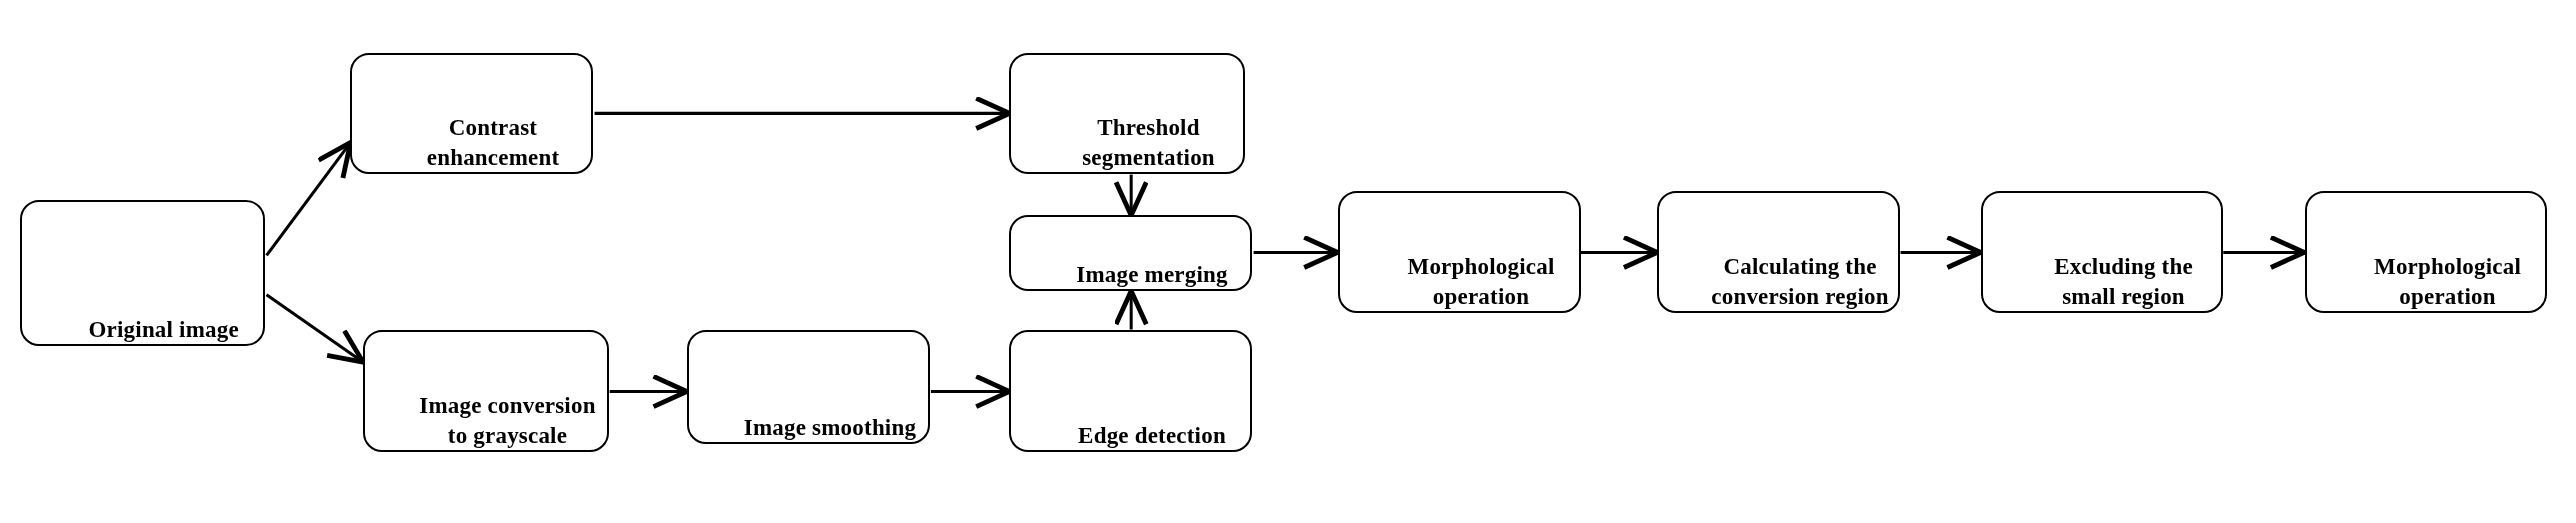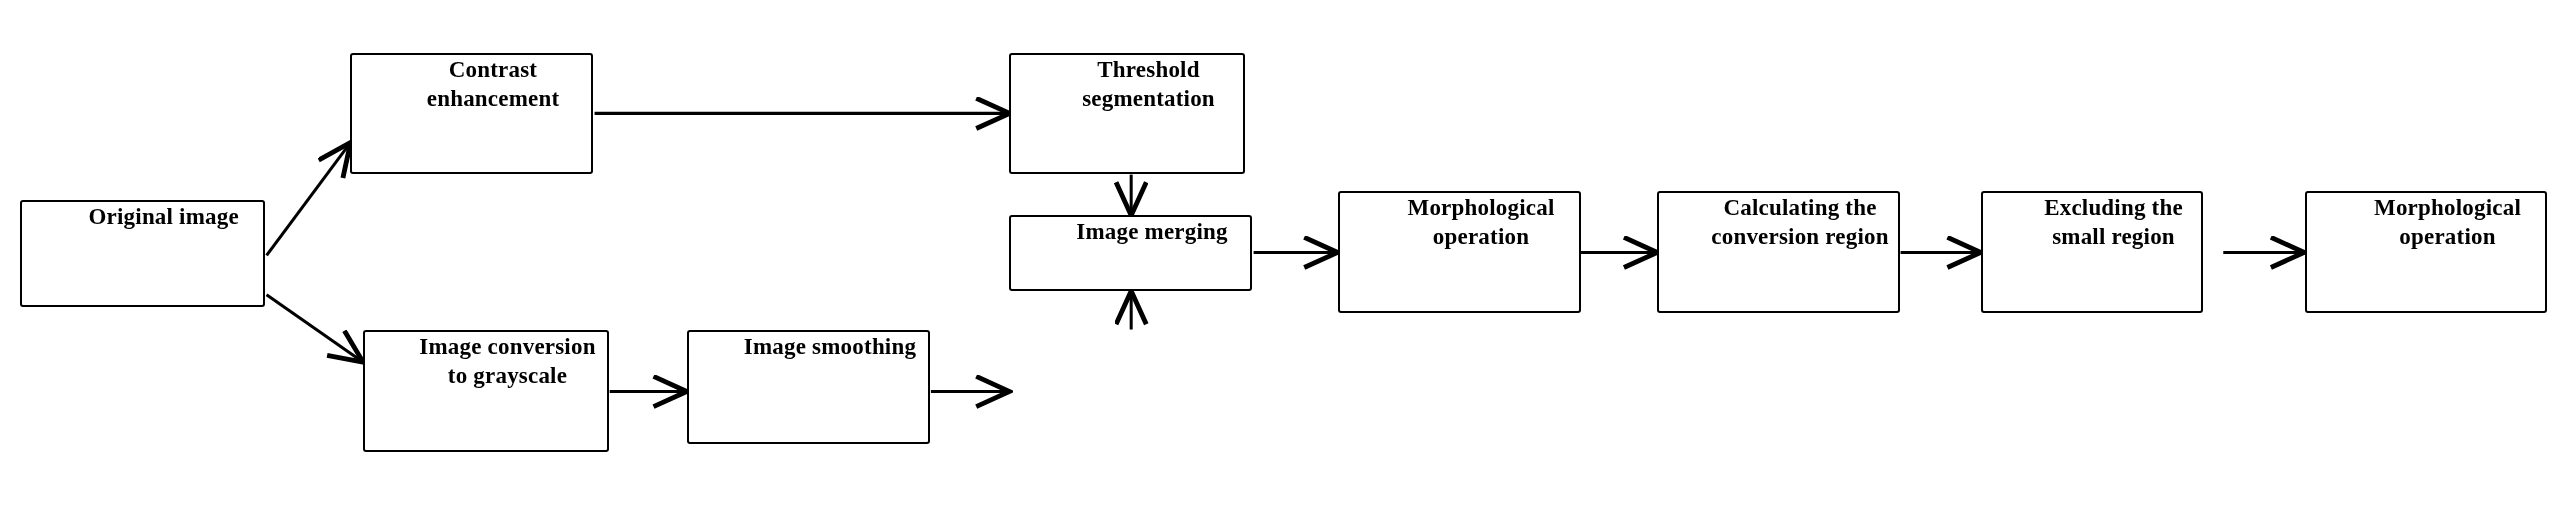--- a/index.html
+++ b/index.html
@@ -23,24 +23,24 @@
     left: 0;
     top: 0;
     width: 2576px;
     height: 523px;
     pointer-events: none;
   }
   .node {
     position: absolute;
     box-sizing: border-box;
     border: 2.3px solid #000000;
-    border-radius: 3px;
+    border-radius: 19px;
     background: #ffffff;
     display: flex;
-    align-items: flex-start;
+    align-items: flex-end;
     justify-content: center;
     text-align: center;
     z-index: 2;
     padding-left: 43px;
   }
   .node-label {
     font-family: "Liberation Serif", "DejaVu Serif", serif;
     font-weight: bold;
     font-size: 23px;
     line-height: 1.28;
@@ -69,21 +69,21 @@
         <path d="M 806,518 L 906,518" fill="none" stroke="#000000" stroke-width="4" stroke-linecap="butt" marker-end="url(#arrowhead)"></path>
         <path d="M 1231,518 L 1333,518" fill="none" stroke="#000000" stroke-width="4" stroke-linecap="butt" marker-end="url(#arrowhead)"></path>
         <path d="M 1496,436 L 1496,387" fill="none" stroke="#000000" stroke-width="4" stroke-linecap="butt" marker-end="url(#arrowhead)"></path>
         <path d="M 1658,334 L 1767,334" fill="none" stroke="#000000" stroke-width="4" stroke-linecap="butt" marker-end="url(#arrowhead)"></path>
         <path d="M 2091,334 L 2190,334" fill="none" stroke="#000000" stroke-width="4" stroke-linecap="butt" marker-end="url(#arrowhead)"></path>
         <path d="M 2514,334 L 2618,334" fill="none" stroke="#000000" stroke-width="4" stroke-linecap="butt" marker-end="url(#arrowhead)"></path>
         <path d="M 2941,334 L 3046,334" fill="none" stroke="#000000" stroke-width="4" stroke-linecap="butt" marker-end="url(#arrowhead)"></path>
       </g>
   </svg>
 
-  <div class="node" style="left: 19.7px; top: 200px; width: 245px; height: 107px; border-color: rgb(0, 0, 0); background: rgb(255, 255, 255); color: rgb(0, 0, 0);">
+  <div class="node" style="left: 19.7px; top: 200px; width: 245px; height: 146px; border-color: rgb(0, 0, 0); background: rgb(255, 255, 255); color: rgb(0, 0, 0);">
     <span class="node-label">Original image</span>
   </div>
 
   <div class="node" style="left: 350px; top: 53px; width: 243px; height: 121px; border-color: rgb(0, 0, 0); background: rgb(255, 255, 255); color: rgb(0, 0, 0);">
     <span class="node-label">Contrast
 enhancement</span>
   </div>
 
   <div class="node" style="left: 1009px; top: 53px; width: 236px; height: 121px; border-color: rgb(0, 0, 0); background: rgb(255, 255, 255); color: rgb(0, 0, 0);">
     <span class="node-label">Threshold
@@ -96,32 +96,35 @@
 
   <div class="node" style="left: 363px; top: 330px; width: 246px; height: 122px; border-color: rgb(0, 0, 0); background: rgb(255, 255, 255); color: rgb(0, 0, 0);">
     <span class="node-label">Image conversion
 to grayscale</span>
   </div>
 
   <div class="node" style="left: 687px; top: 330px; width: 243px; height: 114px; border-color: rgb(0, 0, 0); background: rgb(255, 255, 255); color: rgb(0, 0, 0);">
     <span class="node-label">Image smoothing</span>
   </div>
 
+  <div class="node" style="left: 1009px; top: 330px; width: 243px; height: 122px; border-color: rgb(0, 0, 0); background: rgb(255, 255, 255); color: rgb(0, 0, 0);">
+    <span class="node-label">Edge detection</span>
+  </div>
 
   <div class="node" style="left: 1338px; top: 191px; width: 243px; height: 122px; border-color: rgb(0, 0, 0); background: rgb(255, 255, 255); color: rgb(0, 0, 0);">
     <span class="node-label">Morphological
 operation</span>
   </div>
 
   <div class="node" style="left: 1657px; top: 191px; width: 243px; height: 122px; border-color: rgb(0, 0, 0); background: rgb(255, 255, 255); color: rgb(0, 0, 0);">
     <span class="node-label">Calculating the
 conversion region</span>
   </div>
 
-  <div class="node" style="left: 1981px; top: 191px; width: 222px; height: 122px; border-color: rgb(0, 0, 0); background: rgb(255, 255, 255); color: rgb(0, 0, 0);">
+  <div class="node" style="left: 1981px; top: 191px; width: 242px; height: 122px; border-color: rgb(0, 0, 0); background: rgb(255, 255, 255); color: rgb(0, 0, 0);">
     <span class="node-label">Excluding the
 small region</span>
   </div>
 
   <div class="node" style="left: 2305px; top: 191px; width: 242px; height: 122px; border-color: rgb(0, 0, 0); background: rgb(255, 255, 255); color: rgb(0, 0, 0);">
     <span class="node-label">Morphological
 operation</span>
   </div>
 
 </div>

